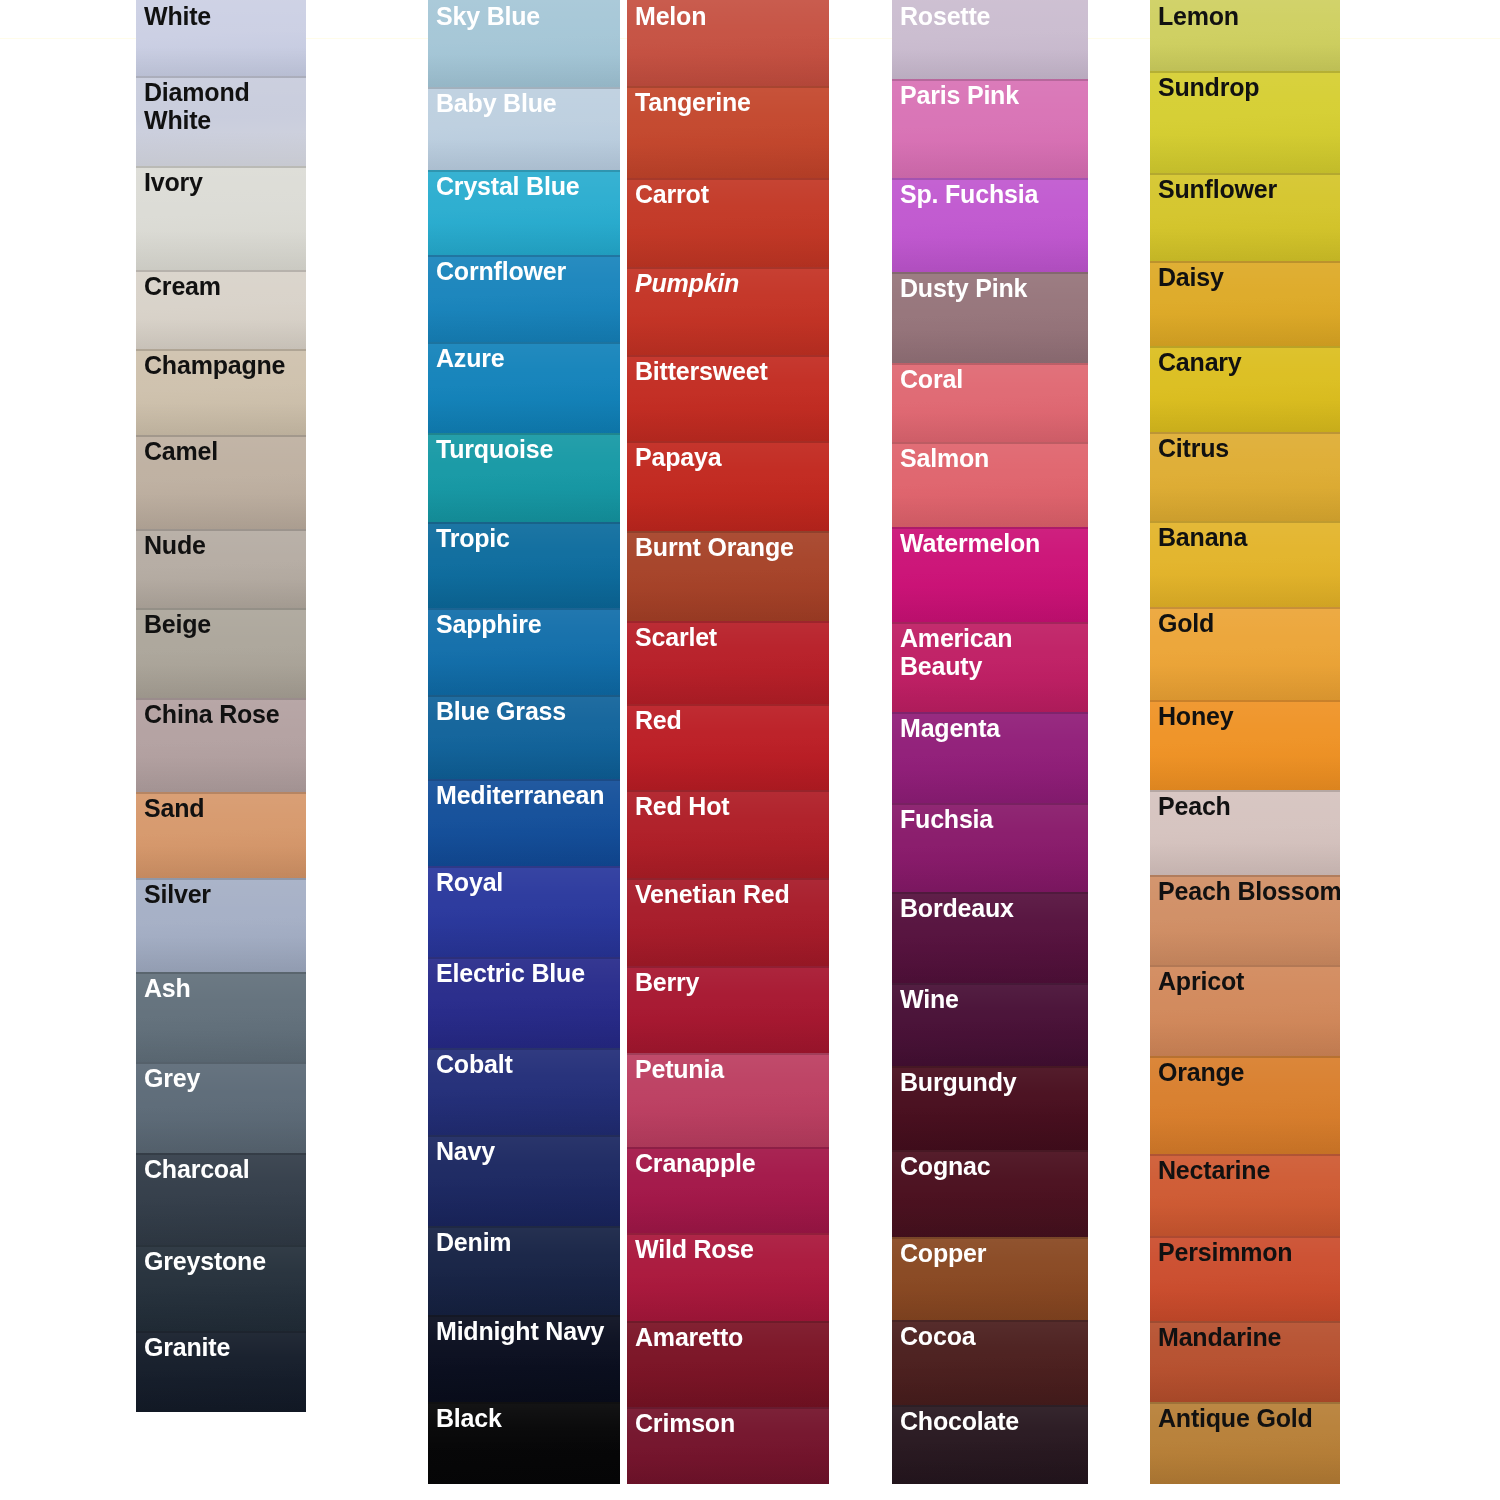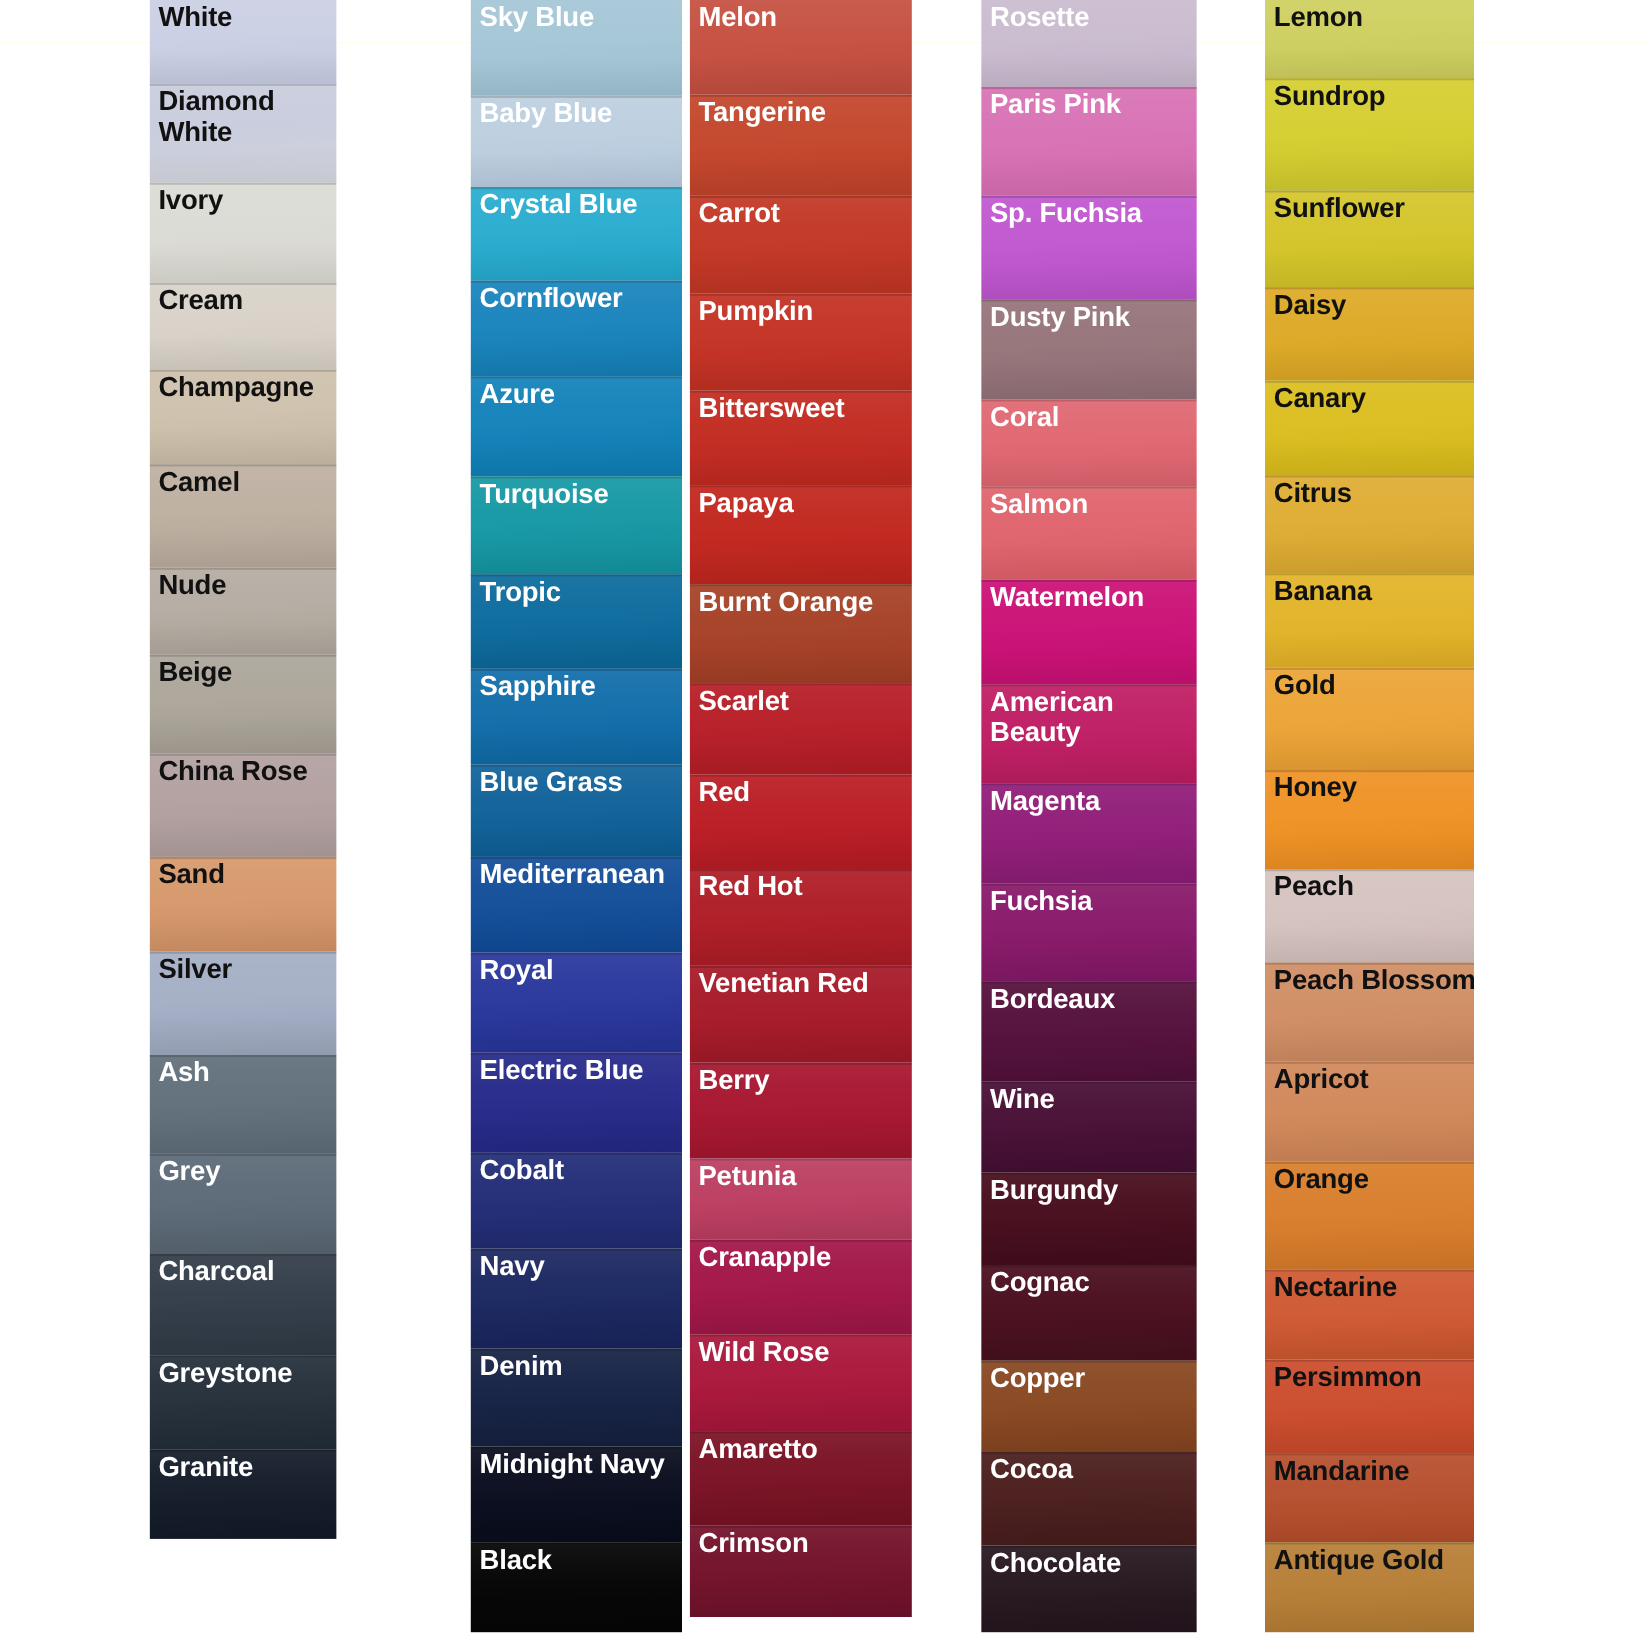--- a/index.html
+++ b/index.html
@@ -81,21 +81,21 @@
 <div class="column" style="left: 136px; width: 170px;">
       <div class="swatch" style="height: 76.4544px; background: linear-gradient(177deg, rgb(204, 208, 228) 0%, rgb(204, 208, 228) 45%, rgb(194, 200, 222) 100%);">
         <div class="sheen"></div>
         <div class="swatch-label dark">White</div>
       </div>
       <div class="swatch" style="height: 90px; background: linear-gradient(177deg, rgb(201, 205, 221) 0%, rgb(201, 205, 221) 45%, rgb(211, 213, 221) 100%);">
         <div class="sheen"></div>
         <div class="seam"></div>
         <div class="swatch-label dark" style="white-space: normal; width: 120px;">Diamond White</div>
       </div>
-      <div class="swatch" style="height: 91px; background: linear-gradient(177deg, rgb(220, 220, 214) 0%, rgb(220, 220, 214) 45%, rgb(214, 213, 205) 100%);">
+      <div class="swatch" style="height: 104px; background: linear-gradient(177deg, rgb(220, 220, 214) 0%, rgb(220, 220, 214) 45%, rgb(214, 213, 205) 100%);">
         <div class="sheen"></div>
         <div class="seam"></div>
         <div class="swatch-label dark">Ivory</div>
       </div>
       <div class="swatch" style="height: 78.4148px; background: linear-gradient(177deg, rgb(217, 211, 202) 0%, rgb(217, 211, 202) 45%, rgb(210, 203, 193) 100%);">
         <div class="sheen"></div>
         <div class="seam"></div>
         <div class="swatch-label dark">Cream</div>
       </div>
       <div class="swatch" style="height: 86.2563px; background: linear-gradient(177deg, rgb(207, 194, 174) 0%, rgb(207, 194, 174) 45%, rgb(198, 185, 164) 100%);">
@@ -253,21 +253,21 @@
       <div class="swatch" style="height: 92.1374px; background: linear-gradient(177deg, rgb(196, 73, 47) 0%, rgb(196, 73, 47) 45%, rgb(187, 64, 40) 100%);">
         <div class="sheen"></div>
         <div class="seam"></div>
         <div class="swatch-label light">Tangerine</div>
       </div>
       <div class="swatch" style="height: 88.2166px; background: linear-gradient(177deg, rgb(195, 58, 40) 0%, rgb(195, 58, 40) 45%, rgb(187, 51, 34) 100%);">
         <div class="sheen"></div>
         <div class="seam"></div>
         <div class="swatch-label light">Carrot</div>
       </div>
-      <div class="swatch" style="height: 88.2166px; background: linear-gradient(177deg, rgb(196, 53, 39) 0%, rgb(196, 53, 39) 45%, rgb(187, 46, 33) 100%);">
+      <div class="swatch" style="height: 88.2166px; background: linear-gradient(177deg, rgb(196, 53, 39) 0%, rgb(196, 53, 39) 45%, rgb(187, 46, 33) 100%); font-style: italic;">
         <div class="sheen"></div>
         <div class="seam"></div>
         <div class="swatch-label light">Pumpkin</div>
       </div>
       <div class="swatch" style="height: 86.2563px; background: linear-gradient(177deg, rgb(195, 46, 36) 0%, rgb(195, 46, 36) 45%, rgb(186, 40, 31) 100%);">
         <div class="sheen"></div>
         <div class="seam"></div>
         <div class="swatch-label light">Bittersweet</div>
       </div>
       <div class="swatch" style="height: 90.177px; background: linear-gradient(177deg, rgb(194, 42, 33) 0%, rgb(194, 42, 33) 45%, rgb(185, 36, 28) 100%);">
@@ -298,21 +298,21 @@
       <div class="swatch" style="height: 88.2166px; background: linear-gradient(177deg, rgb(168, 29, 43) 0%, rgb(168, 29, 43) 45%, rgb(157, 24, 38) 100%);">
         <div class="sheen"></div>
         <div class="seam"></div>
         <div class="swatch-label light">Venetian Red</div>
       </div>
       <div class="swatch" style="height: 86.2563px; background: linear-gradient(177deg, rgb(168, 25, 50) 0%, rgb(168, 25, 50) 45%, rgb(158, 21, 44) 100%);">
         <div class="sheen"></div>
         <div class="seam"></div>
         <div class="swatch-label light">Berry</div>
       </div>
-      <div class="swatch" style="height: 74px; background: linear-gradient(177deg, rgb(189, 65, 99) 0%, rgb(189, 65, 99) 45%, rgb(179, 58, 92) 100%);">
+      <div class="swatch" style="height: 94px; background: linear-gradient(177deg, rgb(189, 65, 99) 0%, rgb(189, 65, 99) 45%, rgb(179, 58, 92) 100%);">
         <div class="sheen"></div>
         <div class="seam"></div>
         <div class="swatch-label light">Petunia</div>
       </div>
       <div class="swatch" style="height: 86.2563px; background: linear-gradient(177deg, rgb(164, 25, 74) 0%, rgb(164, 25, 74) 45%, rgb(153, 21, 68) 100%);">
         <div class="sheen"></div>
         <div class="seam"></div>
         <div class="swatch-label light">Cranapple</div>
       </div>
       <div class="swatch" style="height: 88.2166px; background: linear-gradient(177deg, rgb(171, 26, 62) 0%, rgb(171, 26, 62) 45%, rgb(160, 21, 56) 100%);">

